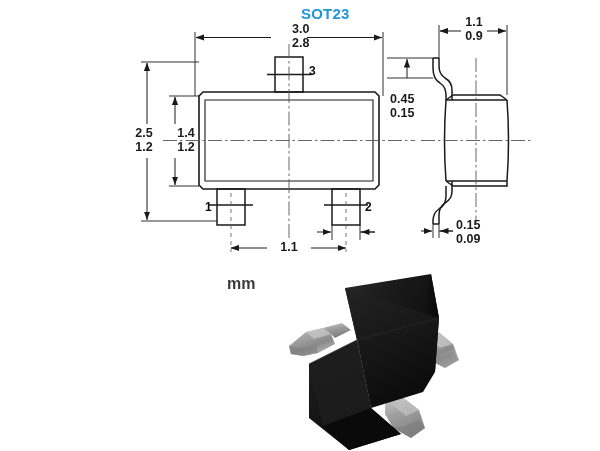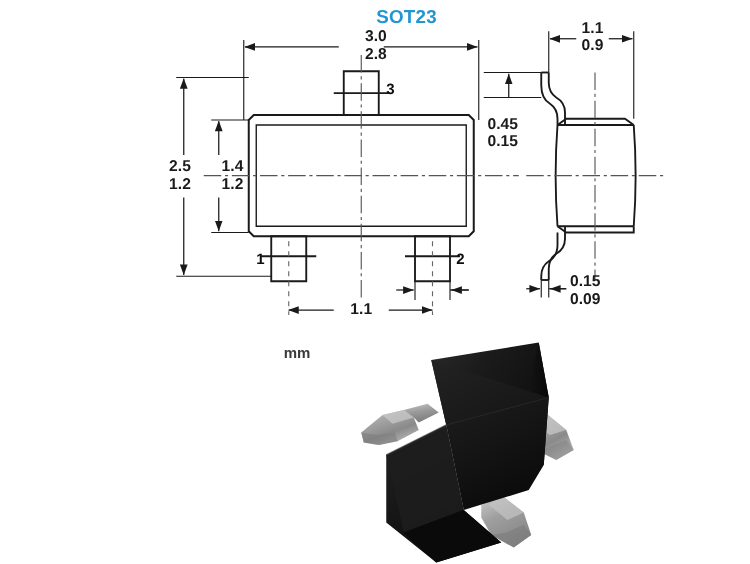--- a/index.html
+++ b/index.html
@@ -42,21 +42,21 @@
   .pinlabel {
     position: absolute;
     font-family: "Liberation Sans", sans-serif;
     font-size: 12px;
     font-weight: bold;
     color: #0d0d0d;
   }
   .unitlabel {
     position: absolute;
     font-family: "Liberation Sans", sans-serif;
-    font-size: 12px;
+    font-size: 16px;
     font-weight: bold;
     color: #3a3a3a;
   }
   .title {
     position: absolute;
     font-family: "Liberation Sans", sans-serif;
     font-size: 15px;
     font-weight: bold;
     letter-spacing: 0.2px;
   }

